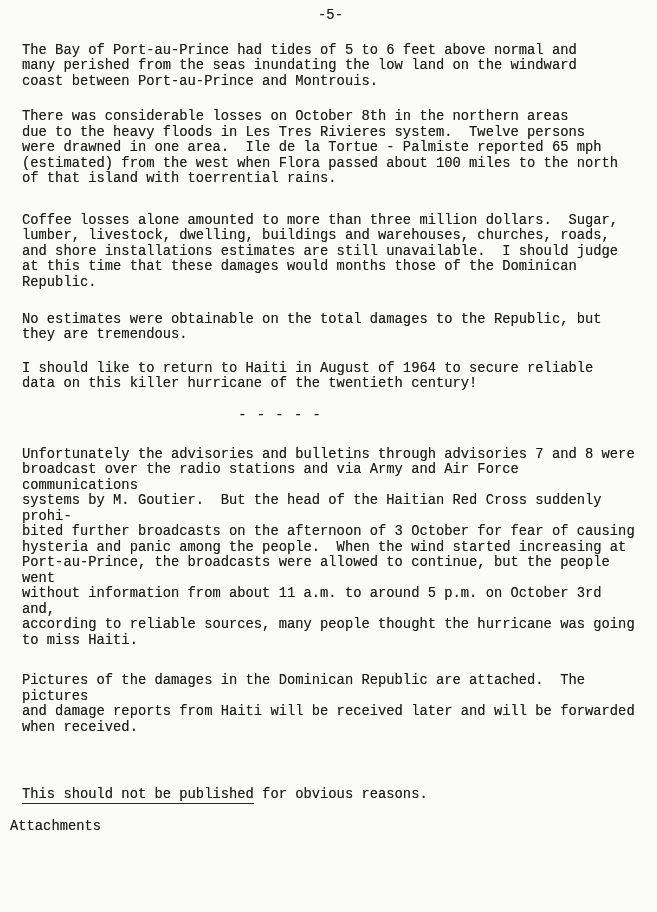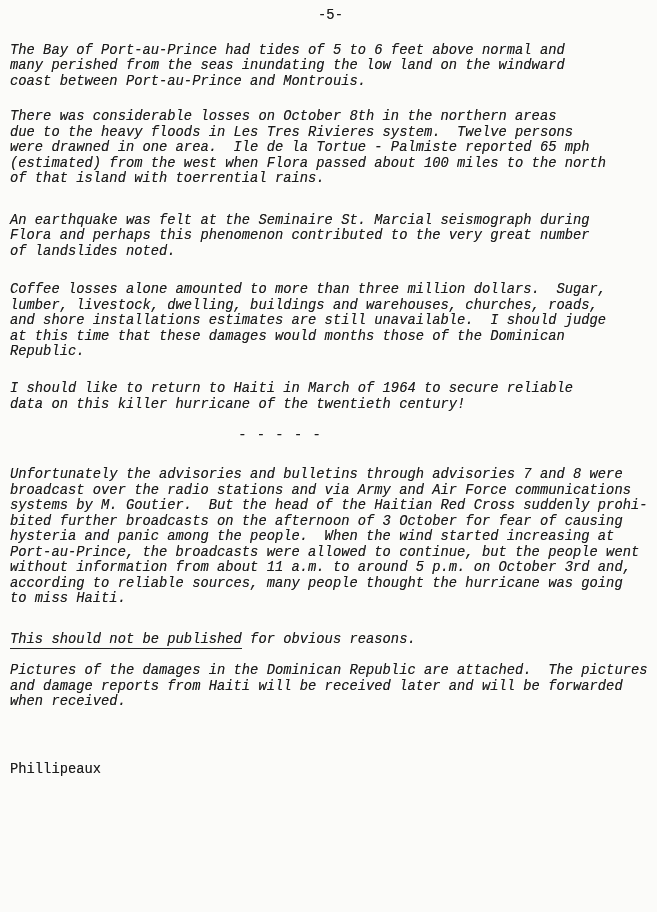--- a/index.html
+++ b/index.html
@@ -18,23 +18,22 @@
     font-size: 13.8px;
     line-height: 15.5px;
     color: #1c1c1c;
     text-shadow: 0 0 0.5px rgba(20,20,20,0.55);
   }
   .pagenum {
     text-align: center;
     margin: 0 0 19px 0;
   }
   .para {
-    margin: 0;
+    margin: 12px;
     white-space: pre-wrap;
-    font-style: italic;
   }
   .mb20 { margin-bottom: 20px; }
   .mb26 { margin-bottom: 26px; }
   .mb23 { margin-bottom: 23px; }
   .mb15 { margin-bottom: 15.5px; }
   .mb21 { margin-bottom: 21.5px; }
   .mb18 { margin-bottom: 18px; }
   .mb16 { margin-bottom: 16px; }
   .mb25 { margin-bottom: 25px; }
   .mb52 { margin-bottom: 52px; }
@@ -65,49 +64,48 @@
   <p class="para mb20">The Bay of Port-au-Prince had tides of 5 to 6 feet above normal and
 many perished from the seas inundating the low land on the windward
 coast between Port-au-Prince and Montrouis.</p>
 
   <p class="para mb26">There was considerable losses on October 8th in the northern areas
 due to the heavy floods in Les Tres Rivieres system.  Twelve persons
 were drawned in one area.  Ile de la Tortue - Palmiste reported 65 mph
 (estimated) from the west when Flora passed about 100 miles to the north
 of that island with toerrential rains.</p>
 
-  <p class="para mb23">An earthquake was felt at the Seminaire St. Marcial seismograph during
-Flora and perhaps this phenomenon contributed to the very great number
-of landslides noted.</p>
 
 
   <p class="para mb21">Coffee losses alone amounted to more than three million dollars.  Sugar,
 lumber, livestock, dwelling, buildings and warehouses, churches, roads,
 and shore installations estimates are still unavailable.  I should judge
 at this time that these damages would months those of the Dominican
 Republic.</p>
 
+  <p class="para mb18">No estimates were obtainable on the total damages to the Republic, but
+they are tremendous.</p>
 
-  <p class="para mb16">I should like to return to Haiti in March of 1964 to secure reliable
+  <p class="para mb16">I should like to return to Haiti in August of 1964 to secure reliable
 data on this killer hurricane of the twentieth century!</p>
 
   <div class="separator">- - - - -</div>
 
   <p class="para mb25">Unfortunately the advisories and bulletins through advisories 7 and 8 were
 broadcast over the radio stations and via Army and Air Force communications
 systems by M. Goutier.  But the head of the Haitian Red Cross suddenly prohi-
 bited further broadcasts on the afternoon of 3 October for fear of causing
 hysteria and panic among the people.  When the wind started increasing at
 Port-au-Prince, the broadcasts were allowed to continue, but the people went
 without information from about 11 a.m. to around 5 p.m. on October 3rd and,
 according to reliable sources, many people thought the hurricane was going
 to miss Haiti.</p>
 
-  <p class="para mb16 note"><span class="ul">This should not be published</span><span> for obvious reasons.</span></p>
-
   <p class="para mb52">Pictures of the damages in the Dominican Republic are attached.  The pictures
 and damage reports from Haiti will be received later and will be forwarded
 when received.</p>
 
+  <p class="para mb16 note"><span class="ul">This should not be published</span><span> for obvious reasons.</span></p>
 
-  <div class="attachments">Phillipeaux</div>
+
+  <div class="attachments">Attachments</div>
 
 </div>
 
 </body></html>

